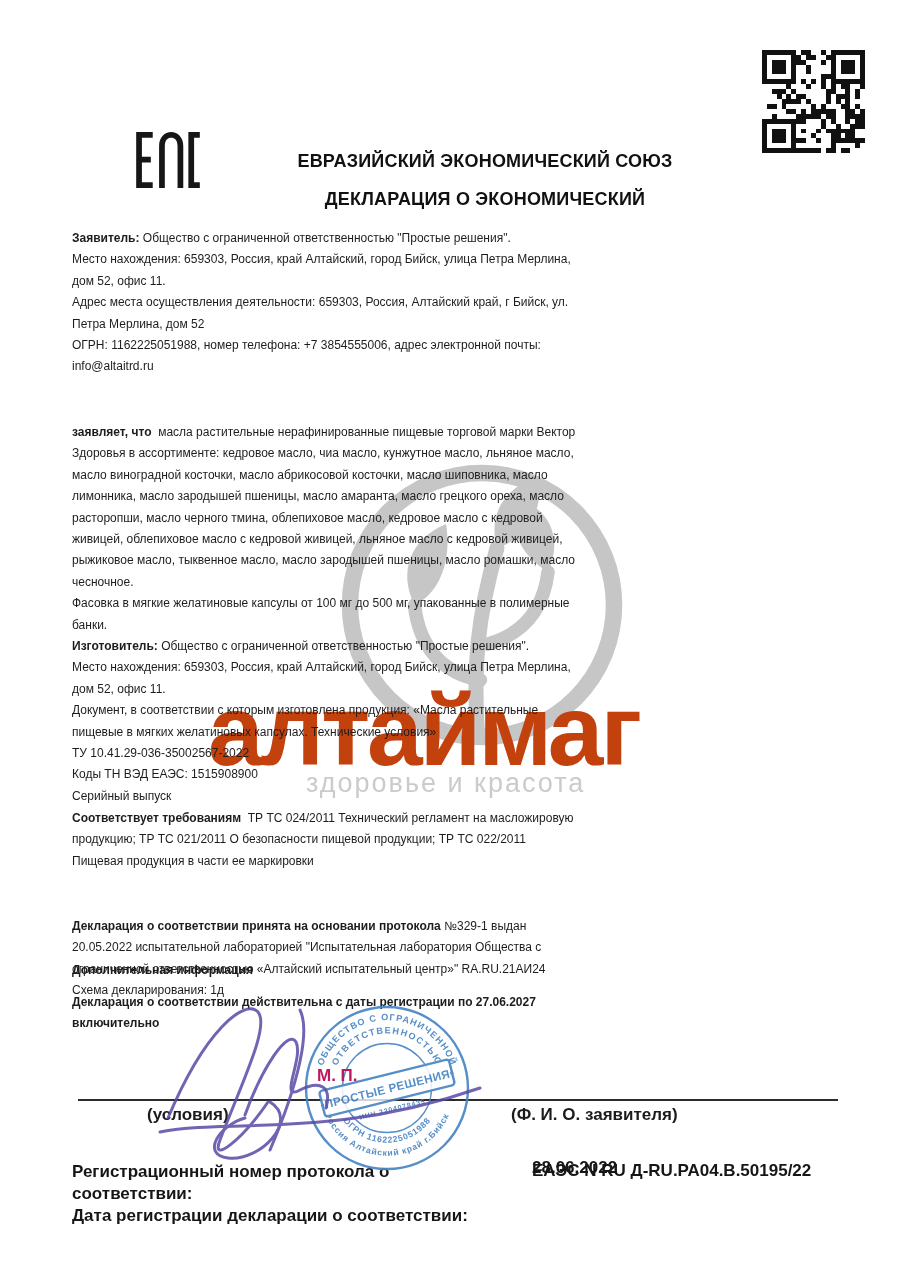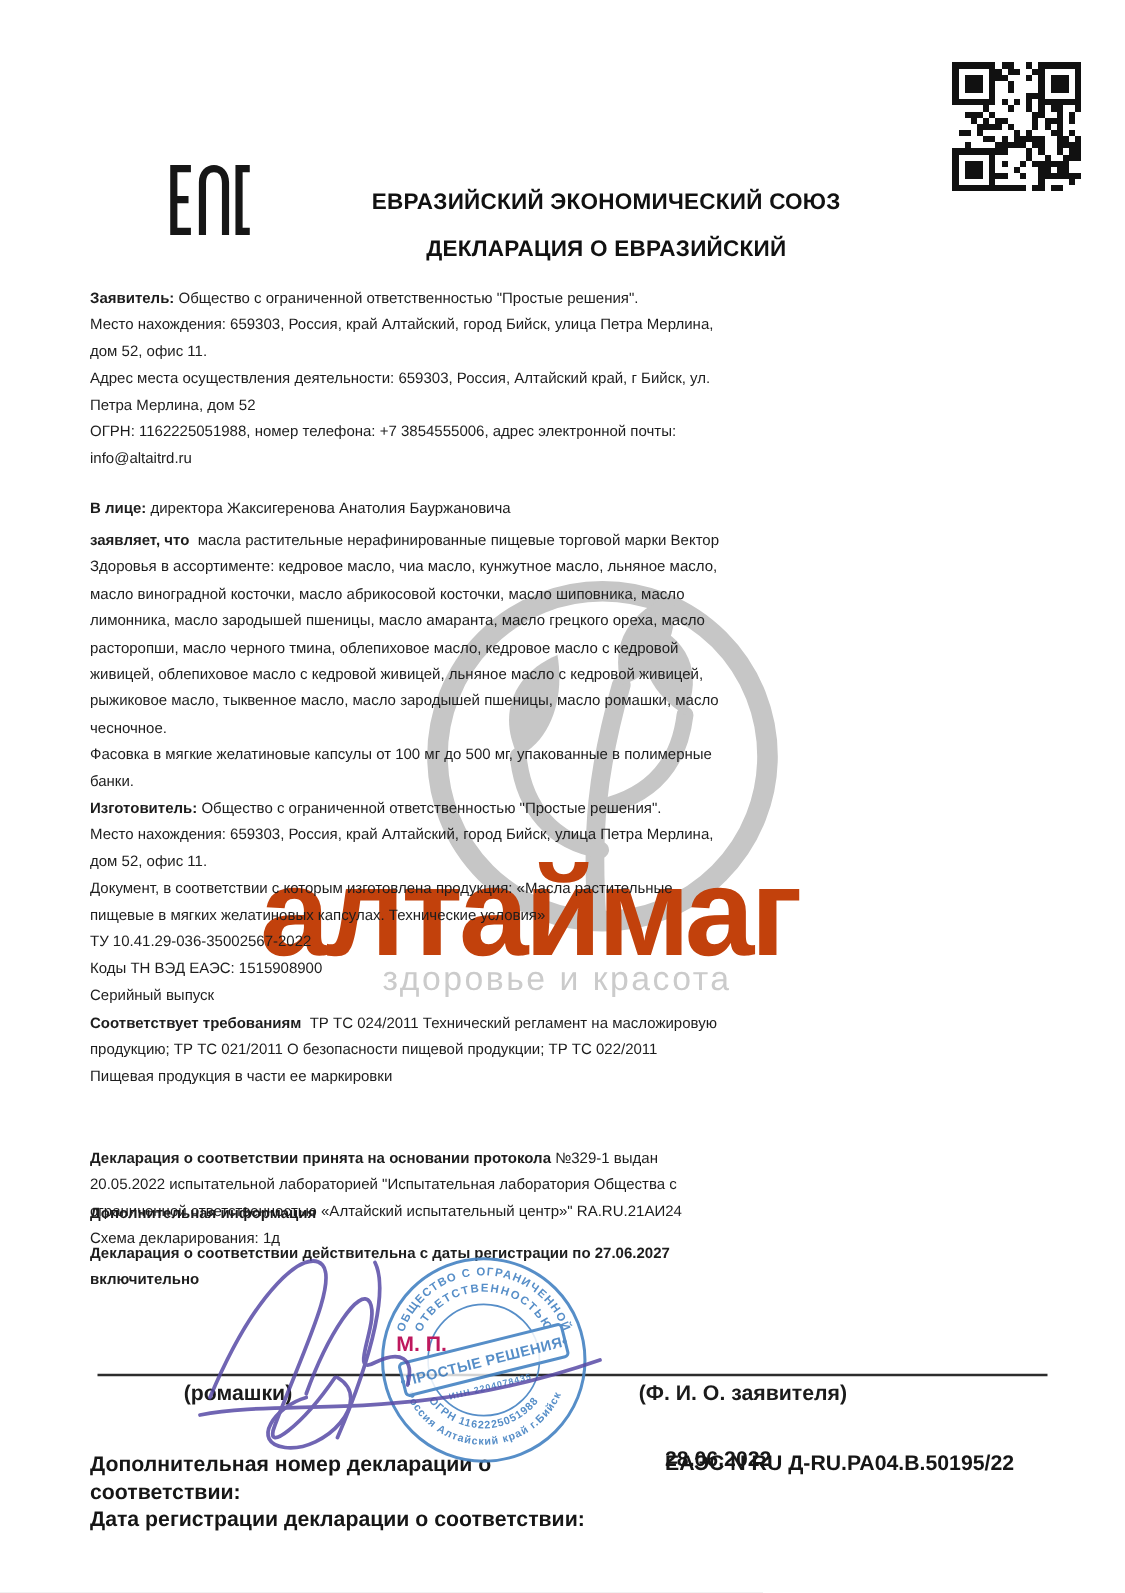--- a/index.html
+++ b/index.html
@@ -291,32 +291,31 @@
       <rect x="14" y="21" width="1" height="1" fill="#111"></rect>
       <rect x="15" y="21" width="1" height="1" fill="#111"></rect>
       <rect x="17" y="21" width="1" height="1" fill="#111"></rect>
       <rect x="18" y="21" width="1" height="1" fill="#111"></rect>
     </svg>
 
   <div class="title-wrap" style="top:151px;">
     <span class="title-line">ЕВРАЗИЙСКИЙ ЭКОНОМИЧЕСКИЙ СОЮЗ</span>
   </div>
   <div class="title-wrap" style="top:189px;">
-    <span class="title-line">ДЕКЛАРАЦИЯ О ЕВРАЗИЙСКИЙ</span>
+    <span class="title-line">ДЕКЛАРАЦИЯ О ЭКОНОМИЧЕСКИЙ</span>
   </div>
 
   <p class="para" style="top:228px;"><b class="b">Заявитель:</b><span class="lines"> Общество с ограниченной ответственностью "Простые решения".
 Место нахождения: 659303, Россия, край Алтайский, город Бийск, улица Петра Мерлина,
 дом 52, офис 11.
 Адрес места осуществления деятельности: 659303, Россия, Алтайский край, г Бийск, ул.
 Петра Мерлина, дом 52
 ОГРН: 1162225051988, номер телефона: +7 3854555006, адрес электронной почты:
 info@altaitrd.ru</span></p>
 
-  <p class="para" style="top:396px;"><b class="b">В лице:</b><span class="lines"> директора Жаксигеренова Анатолия Бауржановича</span></p>
 
   <p class="para" style="top:422px;"><b class="b">заявляет, что</b><span class="lines">&nbsp; масла растительные нерафинированные пищевые торговой марки Вектор
 Здоровья в ассортименте: кедровое масло, чиа масло, кунжутное масло, льняное масло,
 масло виноградной косточки, масло абрикосовой косточки, масло шиповника, масло
 лимонника, масло зародышей пшеницы, масло амаранта, масло грецкого ореха, масло
 расторопши, масло черного тмина, облепиховое масло, кедровое масло с кедровой
 живицей, облепиховое масло с кедровой живицей, льняное масло с кедровой живицей,
 рыжиковое масло, тыквенное масло, масло зародышей пшеницы, масло ромашки, масло
 чесночное.
 Фасовка в мягкие желатиновые капсулы от 100 мг до 500 мг, упакованные в полимерные
@@ -376,22 +375,22 @@
     </g>
     <g transform="translate(83,83) rotate(-14)">
       <rect x="-66" y="-13" width="132" height="26" rx="3" fill="#ffffff" fill-opacity="0.85" stroke="#4a86c4" stroke-width="2.4"></rect>
       <text class="stamp-banner-text" x="0" y="5" text-anchor="middle" fill="#4a86c4">•ПРОСТЫЕ РЕШЕНИЯ•</text>
       <text class="stamp-inn" x="0" y="24" text-anchor="middle" fill="#4a86c4">ИНН 2204078435</text>
     </g>
   </svg>
 
   <div class="mp-label">М. П.</div>
 
-  <div class="caption" style="left:147px;top:1105px;">(ромашки)</div>
+  <div class="caption" style="left:147px;top:1105px;">(условия)</div>
   <div class="caption" style="left:511px;top:1105px;">(Ф. И. О. заявителя)</div>
 
-  <div class="footer-label" style="top:1161px;width:460px;">Дополнительная номер декларации о
+  <div class="footer-label" style="top:1161px;width:460px;">Регистрационный номер протокола о
 соответствии:</div>
   <div class="footer-value" style="top:1161px;">ЕАЭС N RU Д-RU.РА04.В.50195/22</div>
   <div class="footer-label" style="top:1205px;width:470px;">Дата регистрации декларации о соответствии:</div>
   <div class="footer-value" style="top:1158px;">28.06.2022</div>
 
 </div>
 
 </body></html>

